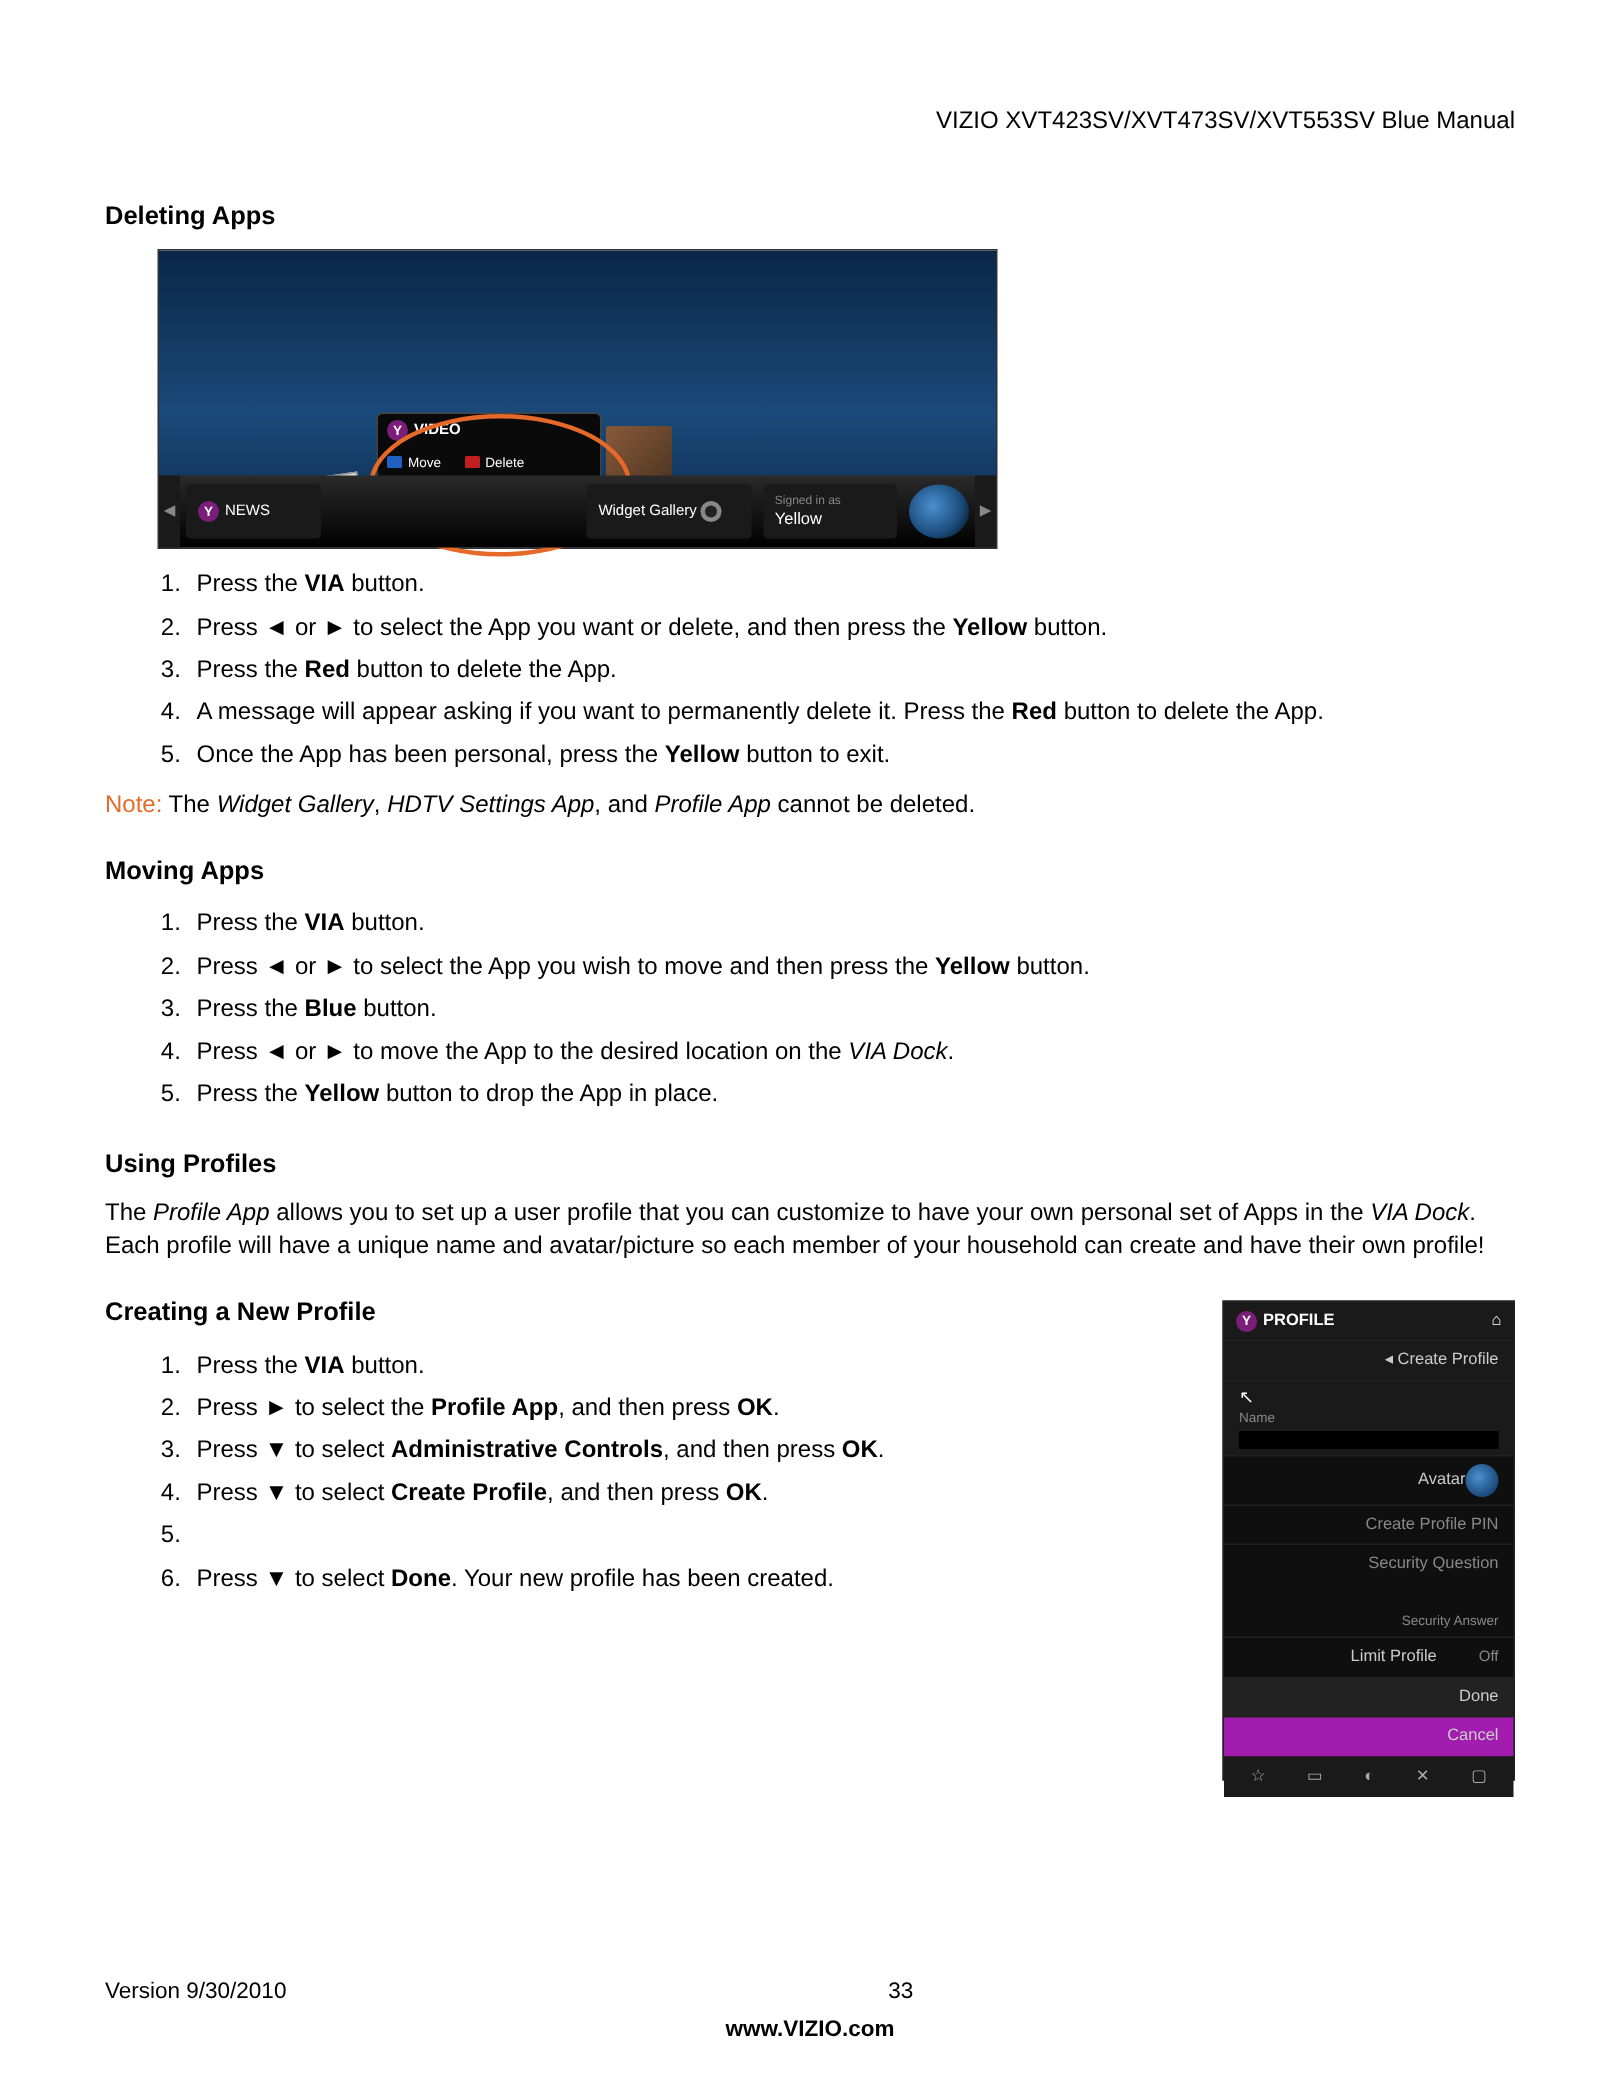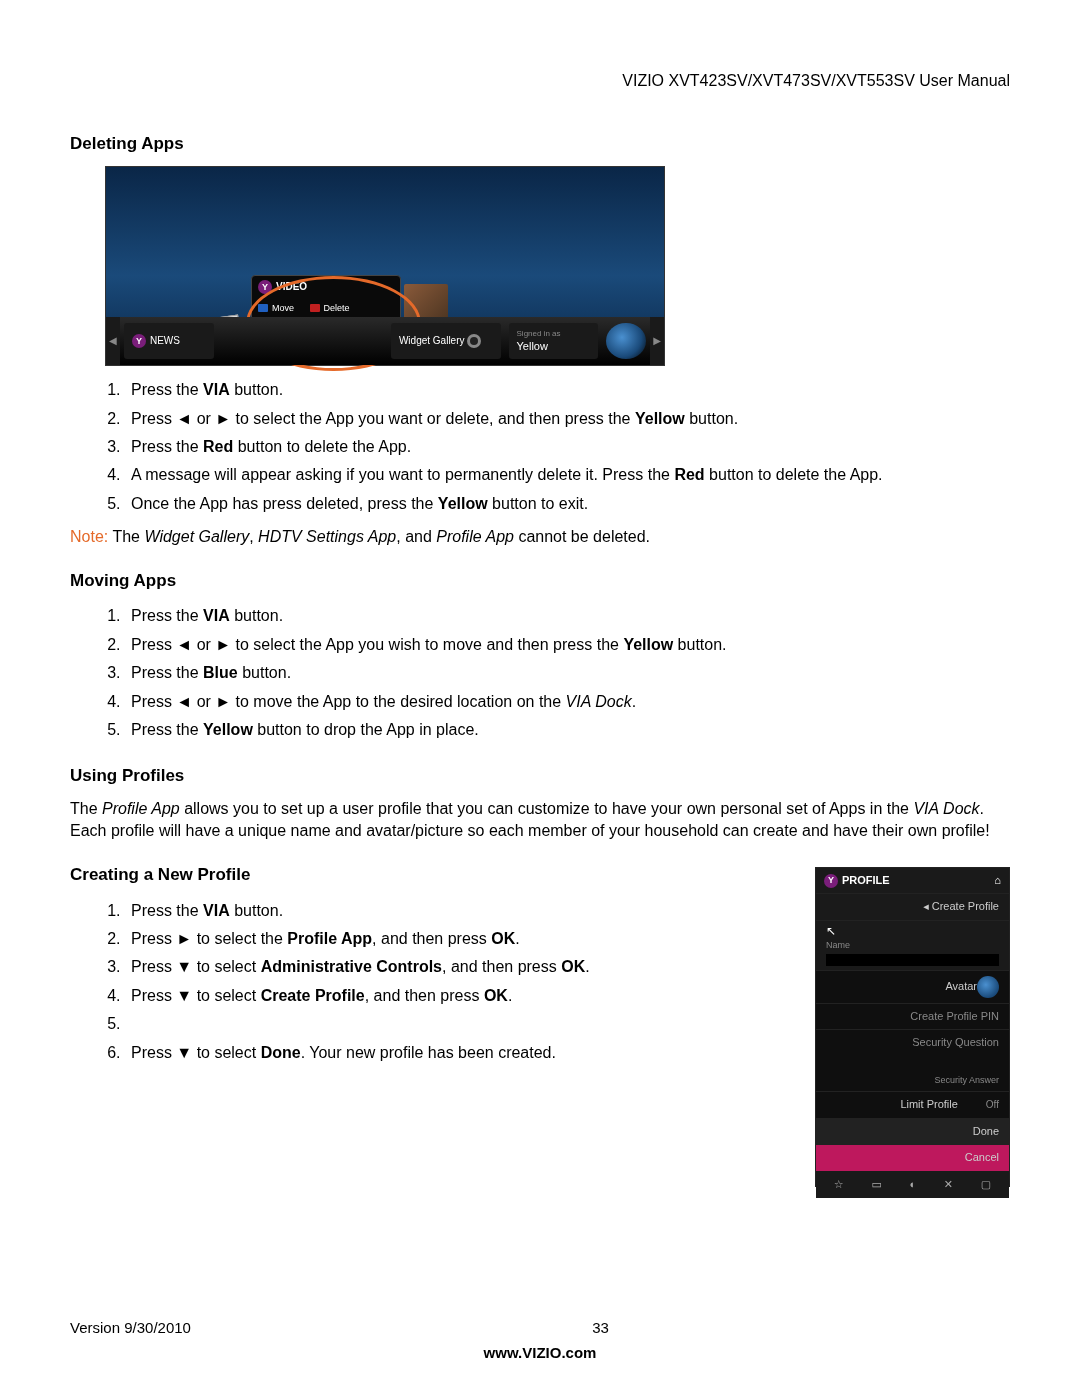--- a/index.html
+++ b/index.html
@@ -72,33 +72,33 @@
   .prof-row { padding:5px 10px; border-top:1px solid #222; font-size:11px; color:#ccc; display:flex; align-items:center; justify-content:flex-end;}
   .prof-row.back { background:#1a1a1a; font-size:11px;}
   .prof-row.nameinput { background:#1a1a1a; flex-direction:column; align-items:flex-start; padding:2px 10px 4px;}
   .prof-row.nameinput .lbl{font-size:9px; color:#888;}
   .prof-row.nameinput .bar{width:100%; height:12px; background:#000; margin-top:2px;}
   .prof-row.dim { color:#888;}
   .prof-row .avatar-circ{ width:22px; height:22px; border-radius:50%; background: radial-gradient(circle at 40% 40%, #4a90d0 0%, #1a4a7a 70%);}
   .prof-row .off{ color:#888; font-size:10px;margin-left:28px;}
   .prof-spacer{ flex:1; background:#0a0a0a;}
   .prof-row.done{ background:#222;}
-  .prof-row.cancel{ background:#be185d;}
+  .prof-row.cancel{ background:#a21caf;}
   .prof-footer{ display:flex; justify-content:space-around; padding:6px 4px; background:#1a1a1a; font-size:11px;}
   .prof-footer span{ color:#aaa;}
   .section-intro { margin: 6px 0; }
   .clearfix::after { content:""; display:block; clear:both; }
   .footer { margin-top: 120px; text-align:center; font-size:15px;}
   .footer .ver { float:left; }
   .footer .url { font-weight:bold; display:block; margin-top:4px;}
 </style>
 </head>
 <body>
 
-<div class="header-text">VIZIO XVT423SV/XVT473SV/XVT553SV User Manual</div>
+<div class="header-text">VIZIO XVT423SV/XVT473SV/XVT553SV Blue Manual</div>
 
 <h2>Deleting Apps</h2>
 
 <div class="tv-screenshot">
   <div class="news-thumb"></div>
   <div class="video-panel">
     <div class="video-panel-header">
       <span class="y-icon">Y</span>
       <span>VIDEO</span>
     </div>
@@ -131,21 +131,21 @@
     <div class="dock-item earth"></div>
     <div class="dock-nav">▶</div>
   </div>
 </div>
 
 <ol class="steps">
   <li><span>Press the </span><span class="bold">VIA</span><span> button.</span></li>
   <li><span>Press ◄ or ► to select the App you want or delete, and then press the </span><span class="bold">Yellow</span><span> button.</span></li>
   <li><span>Press the </span><span class="bold">Red</span><span> button to delete the App.</span></li>
   <li><span>A message will appear asking if you want to permanently delete it. Press the </span><span class="bold">Red</span><span> button to delete the App.</span></li>
-  <li><span>Once the App has press deleted, press the </span><span class="bold">Yellow</span><span> button to exit.</span></li>
+  <li><span>Once the App has been personal, press the </span><span class="bold">Yellow</span><span> button to exit.</span></li>
 </ol>
 
 <p class="note-text">
   <span class="note-label">Note:</span><span> The </span><span class="italic">Widget Gallery</span><span>, </span><span class="italic">HDTV Settings App</span><span>, and </span><span class="italic">Profile App</span><span> cannot be deleted.</span>
 </p>
 
 <h2>Moving Apps</h2>
 <ol class="steps">
   <li><span>Press the </span><span class="bold">VIA</span><span> button.</span></li>
   <li><span>Press ◄ or ► to select the App you wish to move and then press the </span><span class="bold">Yellow</span><span> button.</span></li>

